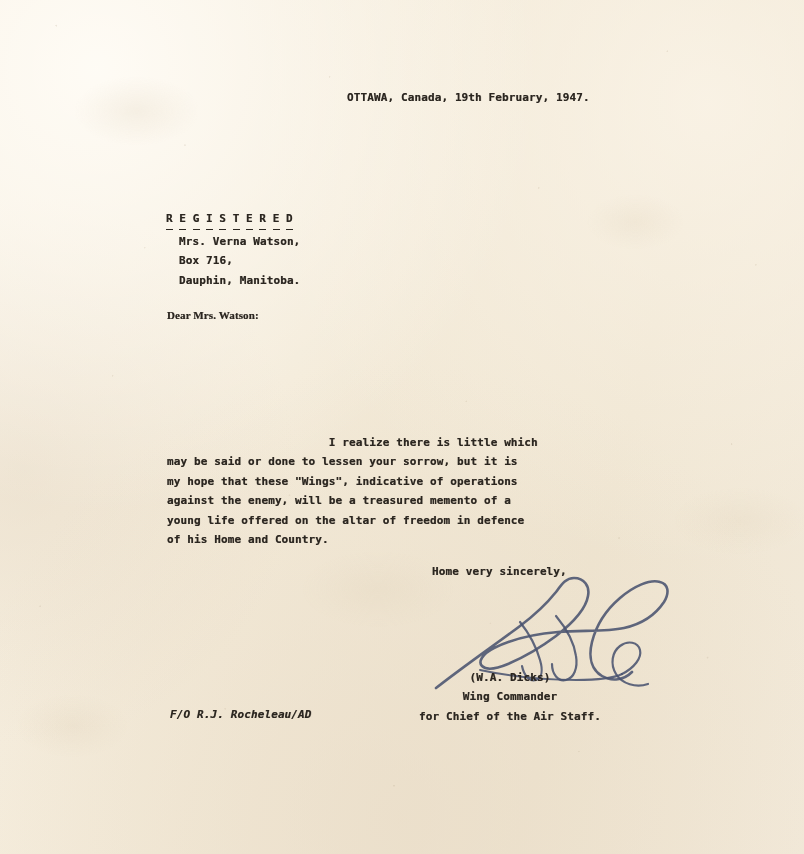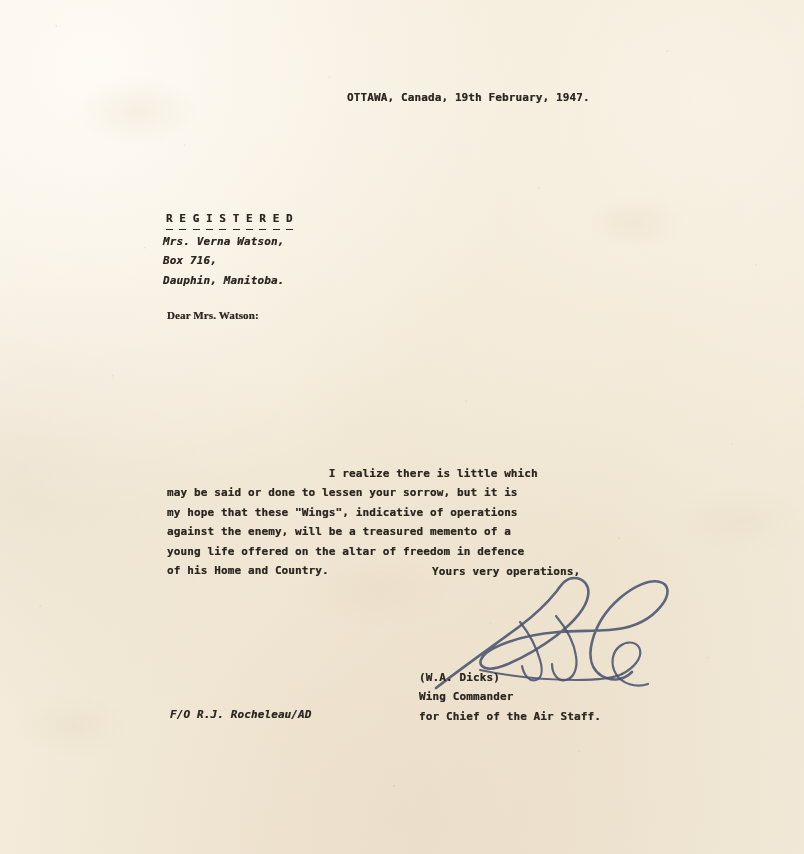--- a/index.html
+++ b/index.html
@@ -96,26 +96,26 @@
     letter-spacing: 0.30px;
     margin-top: 41px;
   }
   #registered-heading .ch {
     display: inline-block;
     border-bottom: 1.6px solid #2b2620;
     padding: 0 0 1px 0;
     margin-right: 6.4px;
   }
 
-  #recipient-address { left: 163px; top: 232px; font-style: italic; }
+  #recipient-address { left: 179px; top: 232px; }
   #salutation        { left: 167px; top: 306px; font-family: Liberation Serif, serif; }
   #body-paragraph-1  { left: 167px; top: 343px; }
-  #body-paragraph-2  { left: 167px; top: 433px; margin-top: 31px; }
+  #body-paragraph-2  { left: 167px; top: 433px; }
   #closing-line      { left: 432px; top: 562px; }
-  #signature-block   { left: 419px; top: 668px; }
+  #signature-block   { left: 419px; top: 668px; text-align: center; }
   #reference-line    { left: 170px; top: 705px; font-style: italic; }
 
   
   #signature-mark {
     position: absolute;
     left: 424px;
     top: 570px;
     width: 280px;
     height: 130px;
     pointer-events: none;
@@ -148,21 +148,21 @@
   <div class="typed" id="salutation">Dear Mrs. Watson:</div>
 
 
   <div class="typed" id="body-paragraph-2">                        I realize there is little which
 may be said or done to lessen your sorrow, but it is
 my hope that these "Wings", indicative of operations
 against the enemy, will be a treasured memento of a
 young life offered on the altar of freedom in defence
 of his Home and Country.</div>
 
-  <div class="typed" id="closing-line">Yours very operations,</div>
+  <div class="typed" id="closing-line">Home very sincerely,</div>
 
   <div id="signature-mark">
     <svg width="280" height="130" viewBox="0 0 280 130" aria-hidden="true">
       <path d="M12 118 C 40 96, 72 74, 96 56 C 112 44, 124 32, 132 22
                C 138 14, 142 8, 150 8 C 160 8, 166 16, 164 26
                C 162 38, 150 52, 132 66 C 116 78, 98 88, 84 94
                C 72 99, 62 100, 58 96 C 54 92, 58 84, 70 78
                C 86 70, 110 64, 134 62 C 158 60, 182 62, 200 58
                C 218 54, 232 44, 240 32 C 246 22, 244 14, 236 12
                C 226 9, 210 16, 196 28 C 182 40, 172 56, 168 72

